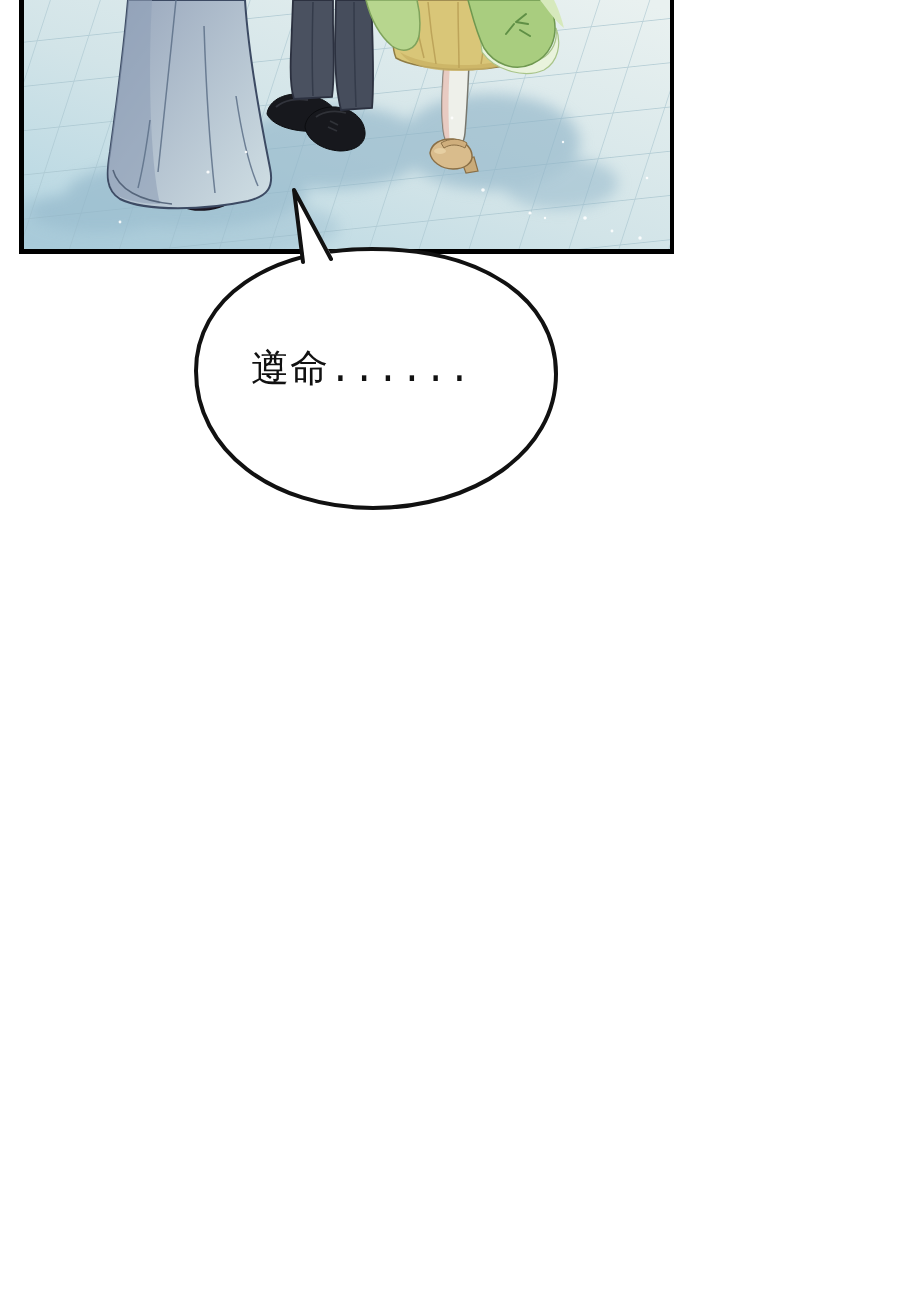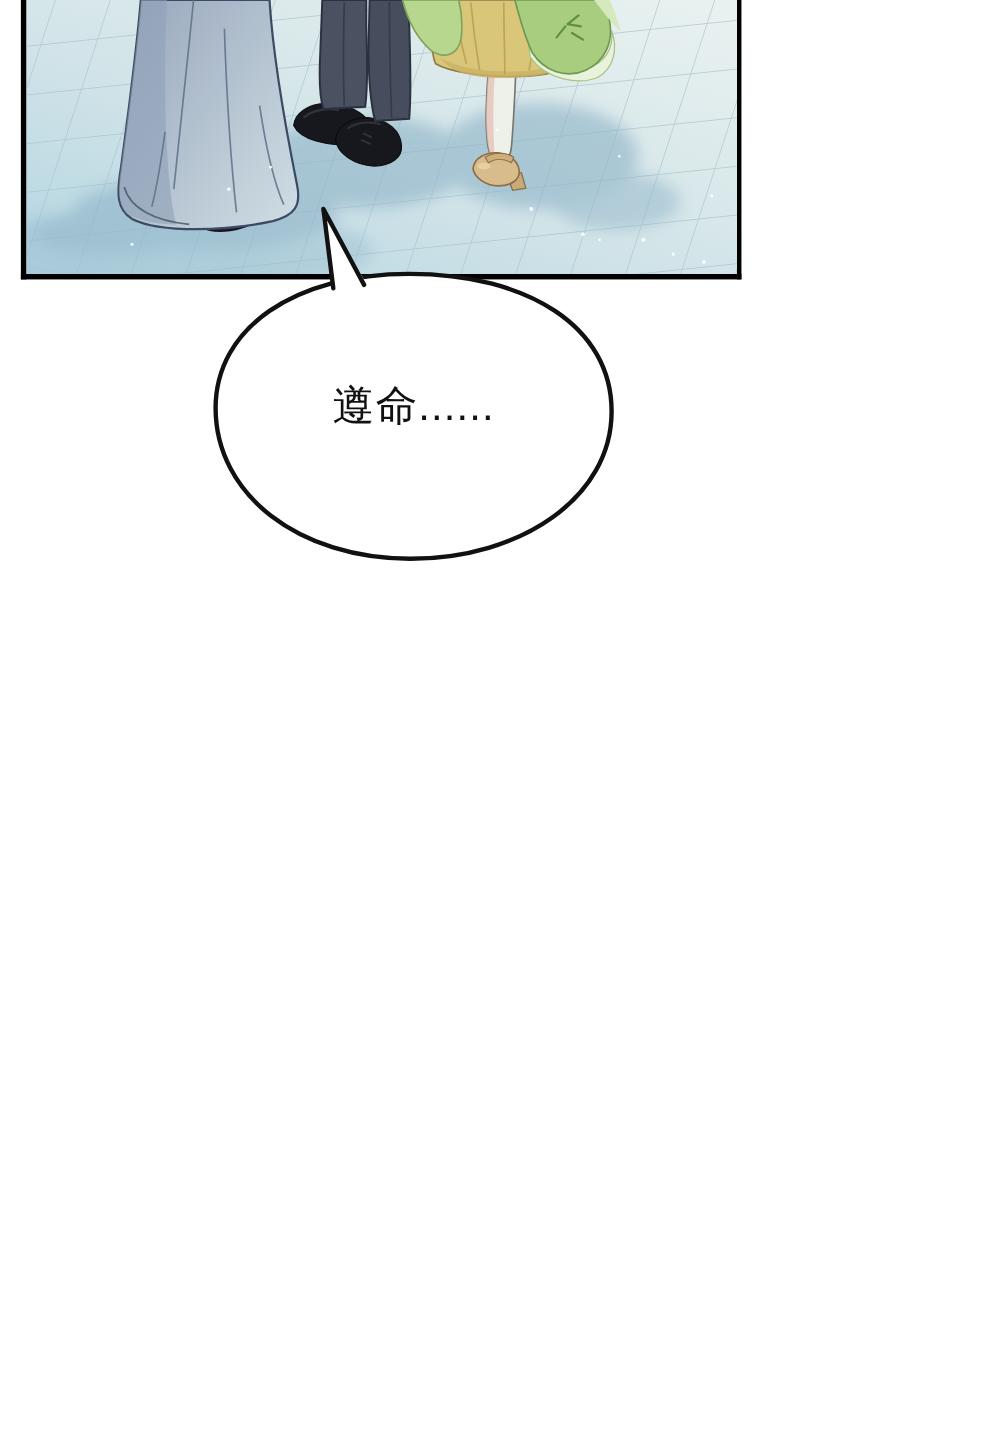--- a/index.html
+++ b/index.html
@@ -3,24 +3,24 @@
 <meta charset="utf-8">
 <style>
   html,body{margin:0;padding:0;background:#ffffff;}
   #page{position:relative;width:900px;height:1303px;background:#ffffff;overflow:hidden;
         font-family:"DejaVu Sans", sans-serif;}
   #panel{position:absolute;left:19px;top:0;width:655px;height:254px;box-sizing:border-box;
          border-left:5px solid #000;border-right:4px solid #000;border-bottom:5px solid #000;
          background:#d2e4e8;}
   #panel svg{display:block;}
   #bubble-layer{position:absolute;left:0;top:0;width:900px;height:1303px;pointer-events:none;}
-  .bubble-text{position:absolute;left:251px;top:350px;width:250px;text-align:center;
+  .bubble-text{position:absolute;left:251px;top:350px;width:250px;text-align:left;
                font-size:38px;line-height:1.1;font-weight:500;color:#111;
                letter-spacing:1px;white-space:nowrap;
-               font-family:Liberation Sans, sans-serif;}
+               font-family:Liberation Mono, monospace;}
 </style>
 </head>
 <body>
 
 <div id="page">
 
   <div id="panel">
     <svg width="646" height="249" viewBox="24 0 646 249" preserveAspectRatio="none">
       <defs>
         <linearGradient id="gradFloor" x1="0.95" y1="0" x2="0.05" y2="1">

